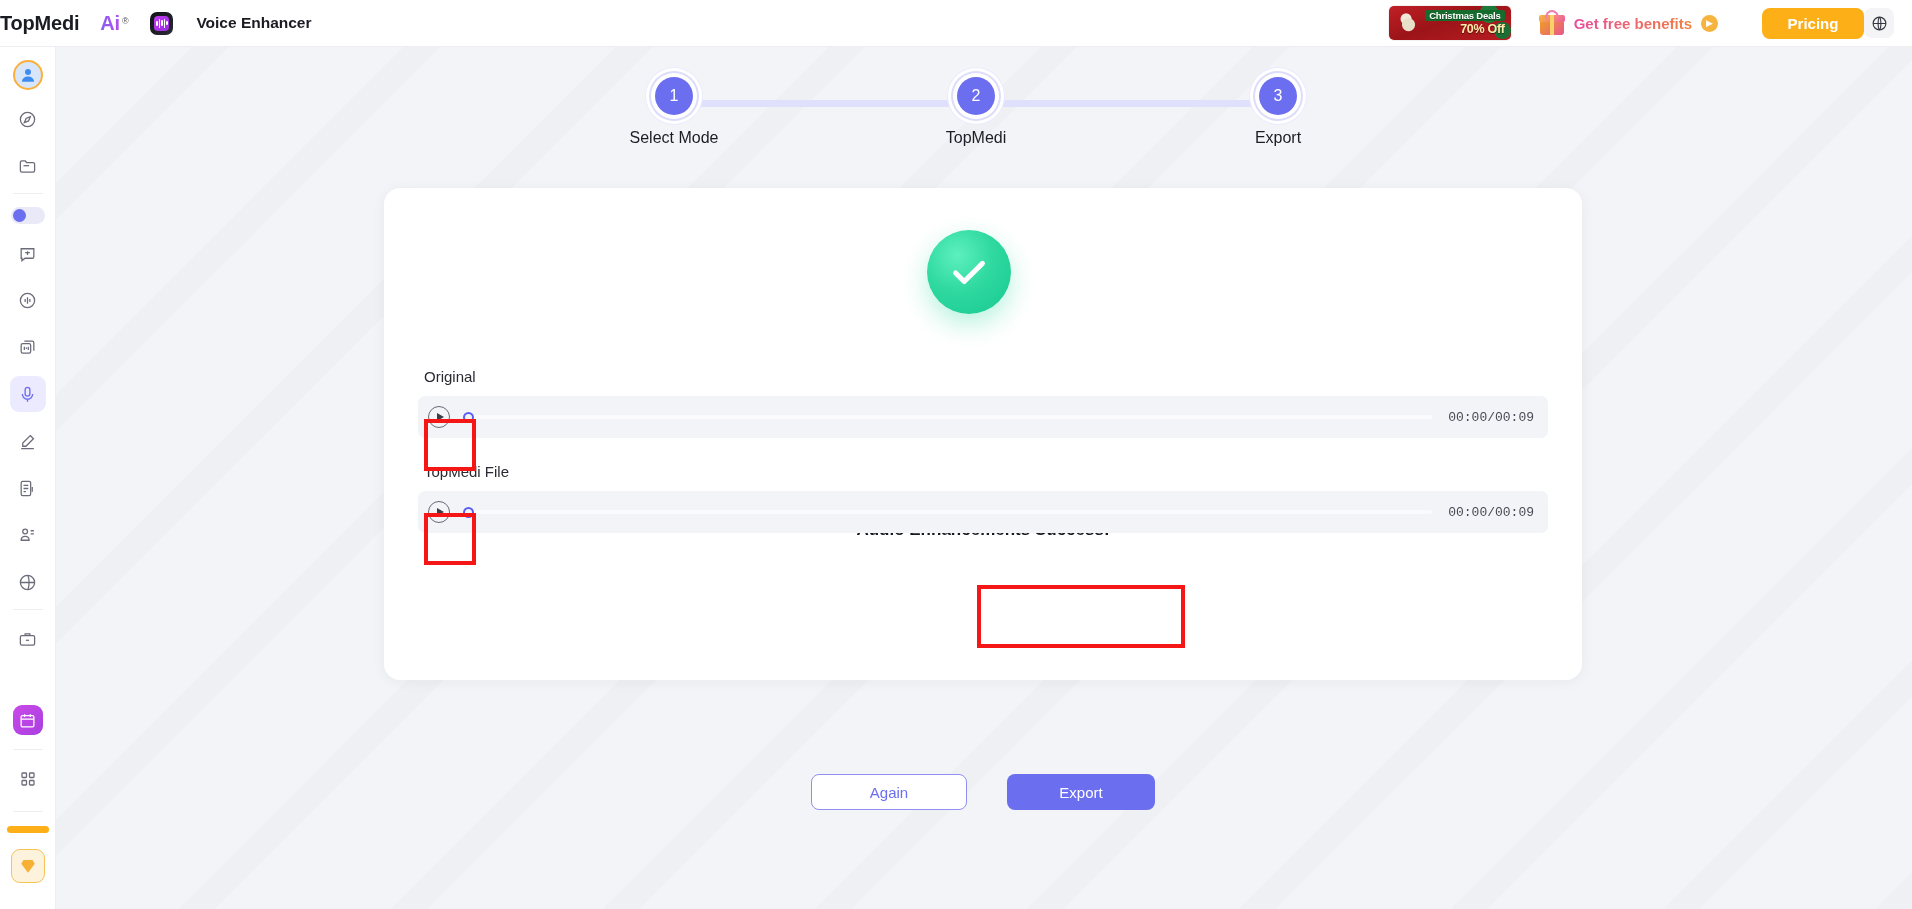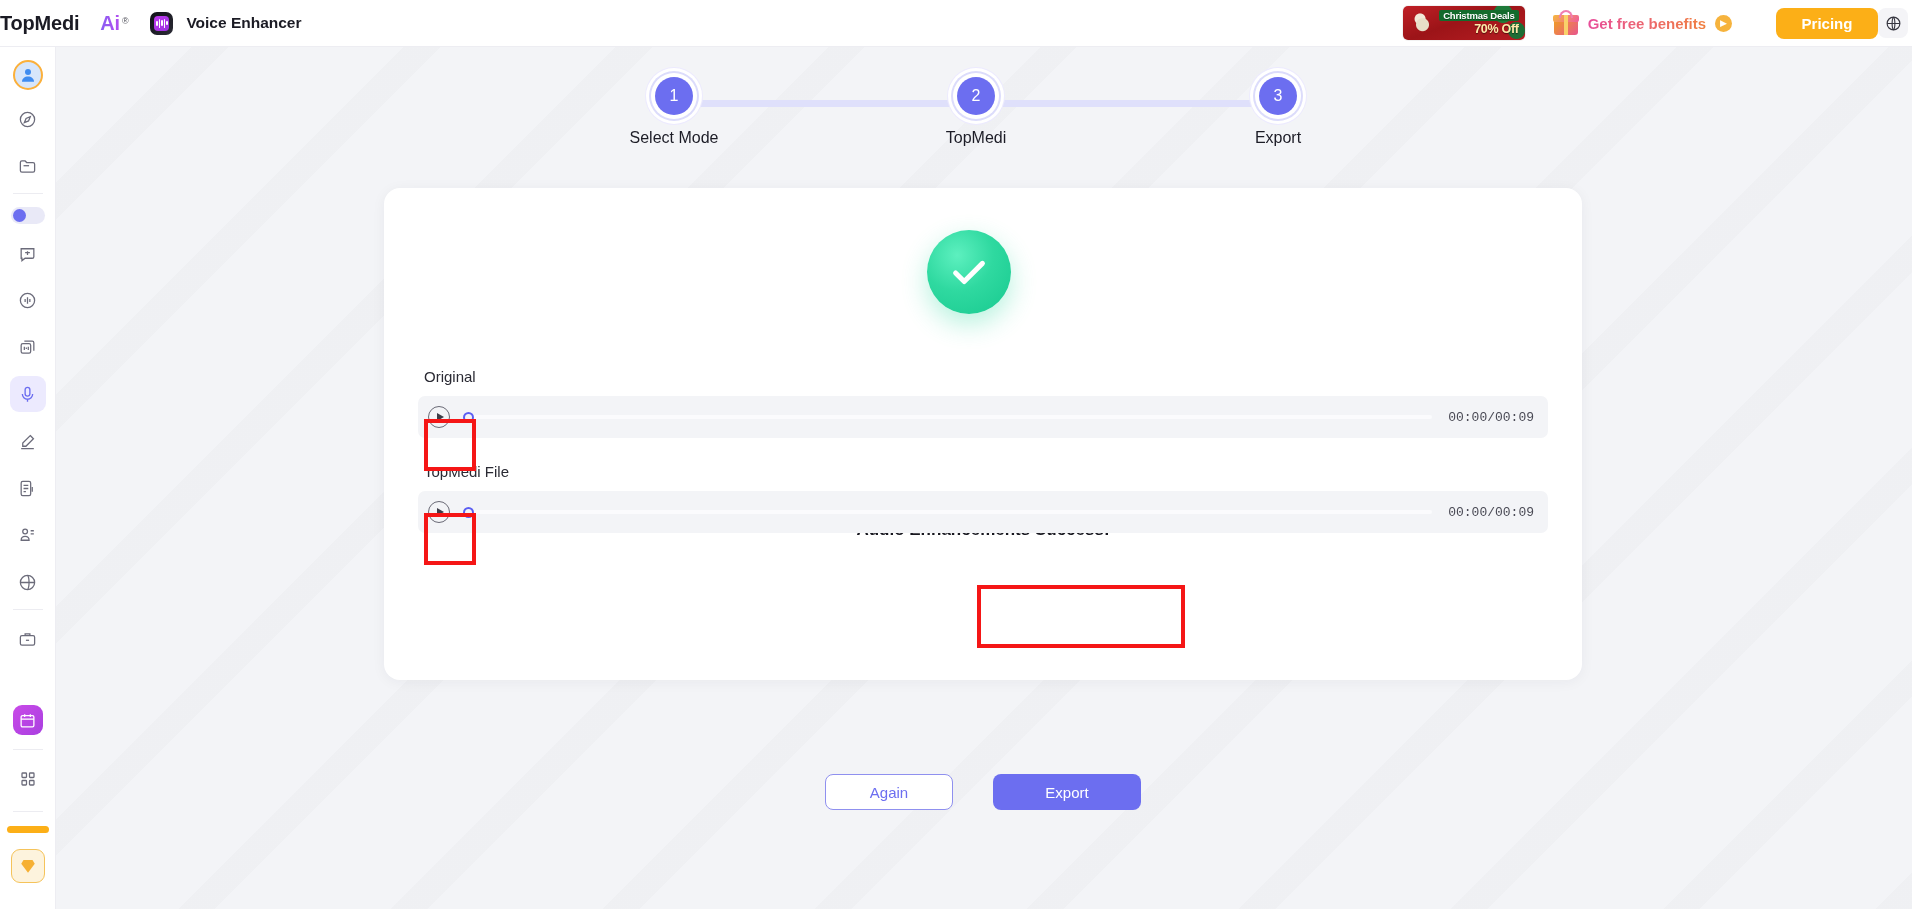--- a/index.html
+++ b/index.html
@@ -61,21 +61,21 @@
     font-weight: normal;
     color: #55555f;
     margin-left: 2px;
     position: relative;
     top: -6px;
   }
   .tool-chip {
     display: flex;
     align-items: center;
     margin-left: 22px;
-    gap: 13px;
+    gap: 23px;
   }
   .tool-icon {
     width: 23px; height: 23px;
     border-radius: 7px;
     background: linear-gradient(135deg,#111118,#2a2a35);
     display: flex; align-items: center; justify-content: center;
     position: relative;
   }
   .tool-icon .inner {
     width: 15px; height: 15px;
@@ -94,21 +94,21 @@
     font-size: 15.5px;
     font-weight: bold;
     color: #1b1b24;
   }
 
   .header-right {
     margin-left: auto;
     display: flex;
     align-items: center;
     gap: 0px;
-    padding-right: 4px;
+    padding-right: 18px;
   }
   .xmas-banner {
     width: 122px; height: 34px;
     border-radius: 5px;
     margin-right: 28px;
     background:
       radial-gradient(circle at 16% 55%, #e8dfc8 0 6px, transparent 7px),
       radial-gradient(circle at 14% 38%, #f2e9d8 0 5px, transparent 6px),
       radial-gradient(circle at 82% 22%, #1f7a3a 0 9px, transparent 10px),
       radial-gradient(circle at 93% 72%, #1d6e35 0 8px, transparent 9px),
@@ -424,21 +424,21 @@
   .btn-row {
     position: absolute;
     left: 0; top: 586px;
     width: 1198px;
     display: flex;
     justify-content: center;
     align-items: center;
     gap: 40px;
   }
   .btn-again {
-    width: 128px; height: 36px;
+    width: 156px; height: 36px;
     border-radius: 8px;
     border: 1px solid #8f90ef;
     background: #ffffff;
     color: #6c6ef0;
     font-size: 15px;
     cursor: pointer;
     font-family: "Liberation Sans", sans-serif;
   }
   .btn-export {
     width: 148px; height: 36px;

